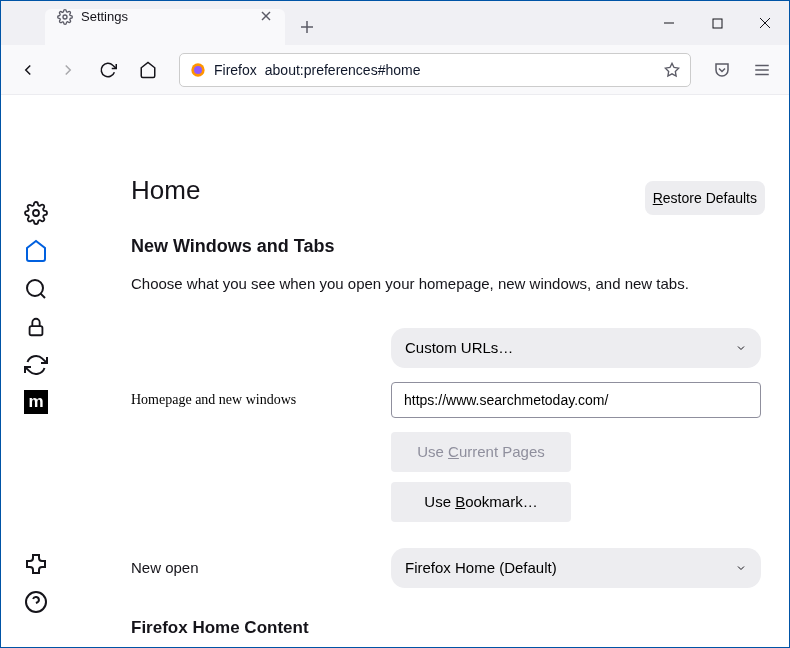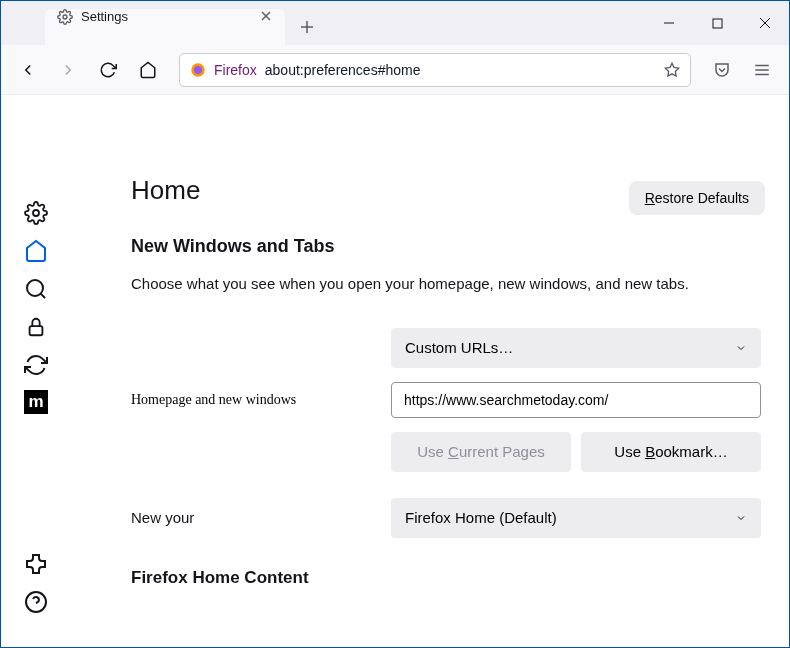--- a/index.html
+++ b/index.html
@@ -15,45 +15,45 @@
 .newtab { width: 32px; height: 32px; display: flex; align-items: center; justify-content: center; margin-left: 6px; margin-bottom: 2px; cursor: pointer; }
 .win-controls { display: flex; gap: 0; }
 .win-btn { width: 48px; height: 44px; display: flex; align-items: center; justify-content: center; cursor: pointer; }
 
 
 .toolbar { height: 50px; background: #f9f9fb; display: flex; align-items: center; padding: 0 10px; gap: 6px; border-bottom: 1px solid #ececf0; }
 .tbtn { width: 34px; height: 34px; display: flex; align-items: center; justify-content: center; border-radius: 4px; cursor: pointer; }
 .tbtn.disabled { opacity: 0.35; }
 .urlbar { flex: 1; height: 34px; background: #fff; border: 1px solid #ccc; border-radius: 5px; display: flex; align-items: center; padding: 0 10px; gap: 8px; margin: 0 8px; }
 .urlbar .ff-logo { width: 16px; height: 16px; }
-.urlbar .src { font-size: 14px; color: #701a75; }
+.urlbar .src { font-size: 14px; color: #0f172a; }
 .urlbar .path { font-size: 14px; color: #0f172a; }
 .urlbar .star { margin-left: auto; width: 16px; height: 16px; cursor: pointer; }
 
 
 .content { position: absolute; top: 94px; left: 0; right: 0; bottom: 0; display: flex; background: #fff; }
 .iconrail { width: 70px; display: flex; flex-direction: column; gap: 12px; align-items: center; padding-top: 105px; }
 .rail-icon { width: 26px; height: 26px; display: flex; align-items: center; justify-content: center; cursor: pointer; color: #15141a; }
 .rail-icon.active { color: #0060df; }
 .rail-icon.m { background: #000; color: #fff; font-weight: 700; font-size: 17px; width: 24px; height: 24px; }
 .searchwrap { position: absolute; top: 115px; right: 20px; }
 .searchbox { width: 262px; height: 36px; border: 1px solid #8f8f9d; border-radius: 4px; display: flex; align-items: center; padding: 0 10px; gap: 8px; }
 .searchbox input { border: none; outline: none; font-size: 14px; flex: 1; color: #5b5b66; background: transparent; }
 .main { flex: 1; padding: 80px 24px 0 60px; position: relative; }
 h1 { font-size: 26px; font-weight: 400; color: #15141a; margin-bottom: 30px; }
-.restore { position: absolute; top: 86px; right: 24px; padding: 9px 16px; background: #ededf0; border: none; border-radius: 8px; font-size: 14px; cursor: pointer; }
+.restore { position: absolute; top: 86px; right: 24px; padding: 9px 8px; background: #ededf0; border: none; border-radius: 8px; font-size: 14px; cursor: pointer; }
 h2 { font-size: 18px; font-weight: 600; color: #15141a; margin-bottom: 16px; }
 .desc { font-size: 15px; color: #15141a; margin-bottom: 32px; line-height: 1.5; }
 .sel-row { display: flex; align-items: center; margin-bottom: 14px; }
 .sel-row .lbl { font-size: 15px; color: #15141a; width: 260px; }
-.select { flex: 1; height: 40px; background: #ededf0; border-radius: 4px; display: flex; align-items: center; padding: 0 14px; cursor: pointer; font-size: 15px; justify-content: space-between; max-width: 370px; }
+.select { flex: 1; height: 40px; background: #ededf0; border-radius: 14px; display: flex; align-items: center; padding: 0 14px; cursor: pointer; font-size: 15px; justify-content: space-between; max-width: 370px; }
 .input-row { display: flex; margin-bottom: 14px; }
 .input-row .lbl { width: 260px; }
 .url-input { flex: 1; height: 36px; border: 1px solid #8f8f9d; border-radius: 4px; padding: 0 12px; font-size: 14px; max-width: 370px; outline: none; }
-.btn-row { display: flex; gap: 10px; margin-bottom: 26px; margin-left: 260px; }
+.btn-row { display: flex; gap: 10px; margin-bottom: 26px; margin-left: 260px; flex-direction: column; }
 .sbtn { height: 40px; padding: 0 18px; background: #ededf0; border: none; border-radius: 4px; font-size: 15px; cursor: pointer; width: 180px; text-align: center; }
 .sbtn.disabled { color: #8f8f9d; }
 h3 { font-size: 17px; font-weight: 600; color: #15141a; margin-top: 30px; }
 
 svg { display: block; }
 </style>
 </head>
 <body>
 
 <div class="titlebar">
@@ -235,21 +235,21 @@
       <div class="lbl" style="font-size:14px;padding-top:10px;font-family:Liberation Serif, serif;">Homepage and new windows</div>
       <input class="url-input" type="text" value="https://www.searchmetoday.com/" style="">
     </div>
 
     <div class="btn-row">
       <button class="sbtn disabled">Use <span style="text-decoration:underline">C</span>urrent Pages</button>
       <button class="sbtn">Use <span style="text-decoration:underline">B</span>ookmark…</button>
     </div>
 
     <div class="sel-row">
-      <div class="lbl">New your</div>
+      <div class="lbl">New open</div>
       <div class="select">
         <span>Firefox Home (Default)</span>
         <span>
             <svg width="12" height="12" viewBox="0 0 24 24" fill="none" stroke="#15141a" stroke-width="2">
               <polyline points="6 9 12 15 18 9"></polyline>
             </svg>
           </span>
       </div>
     </div>
 

